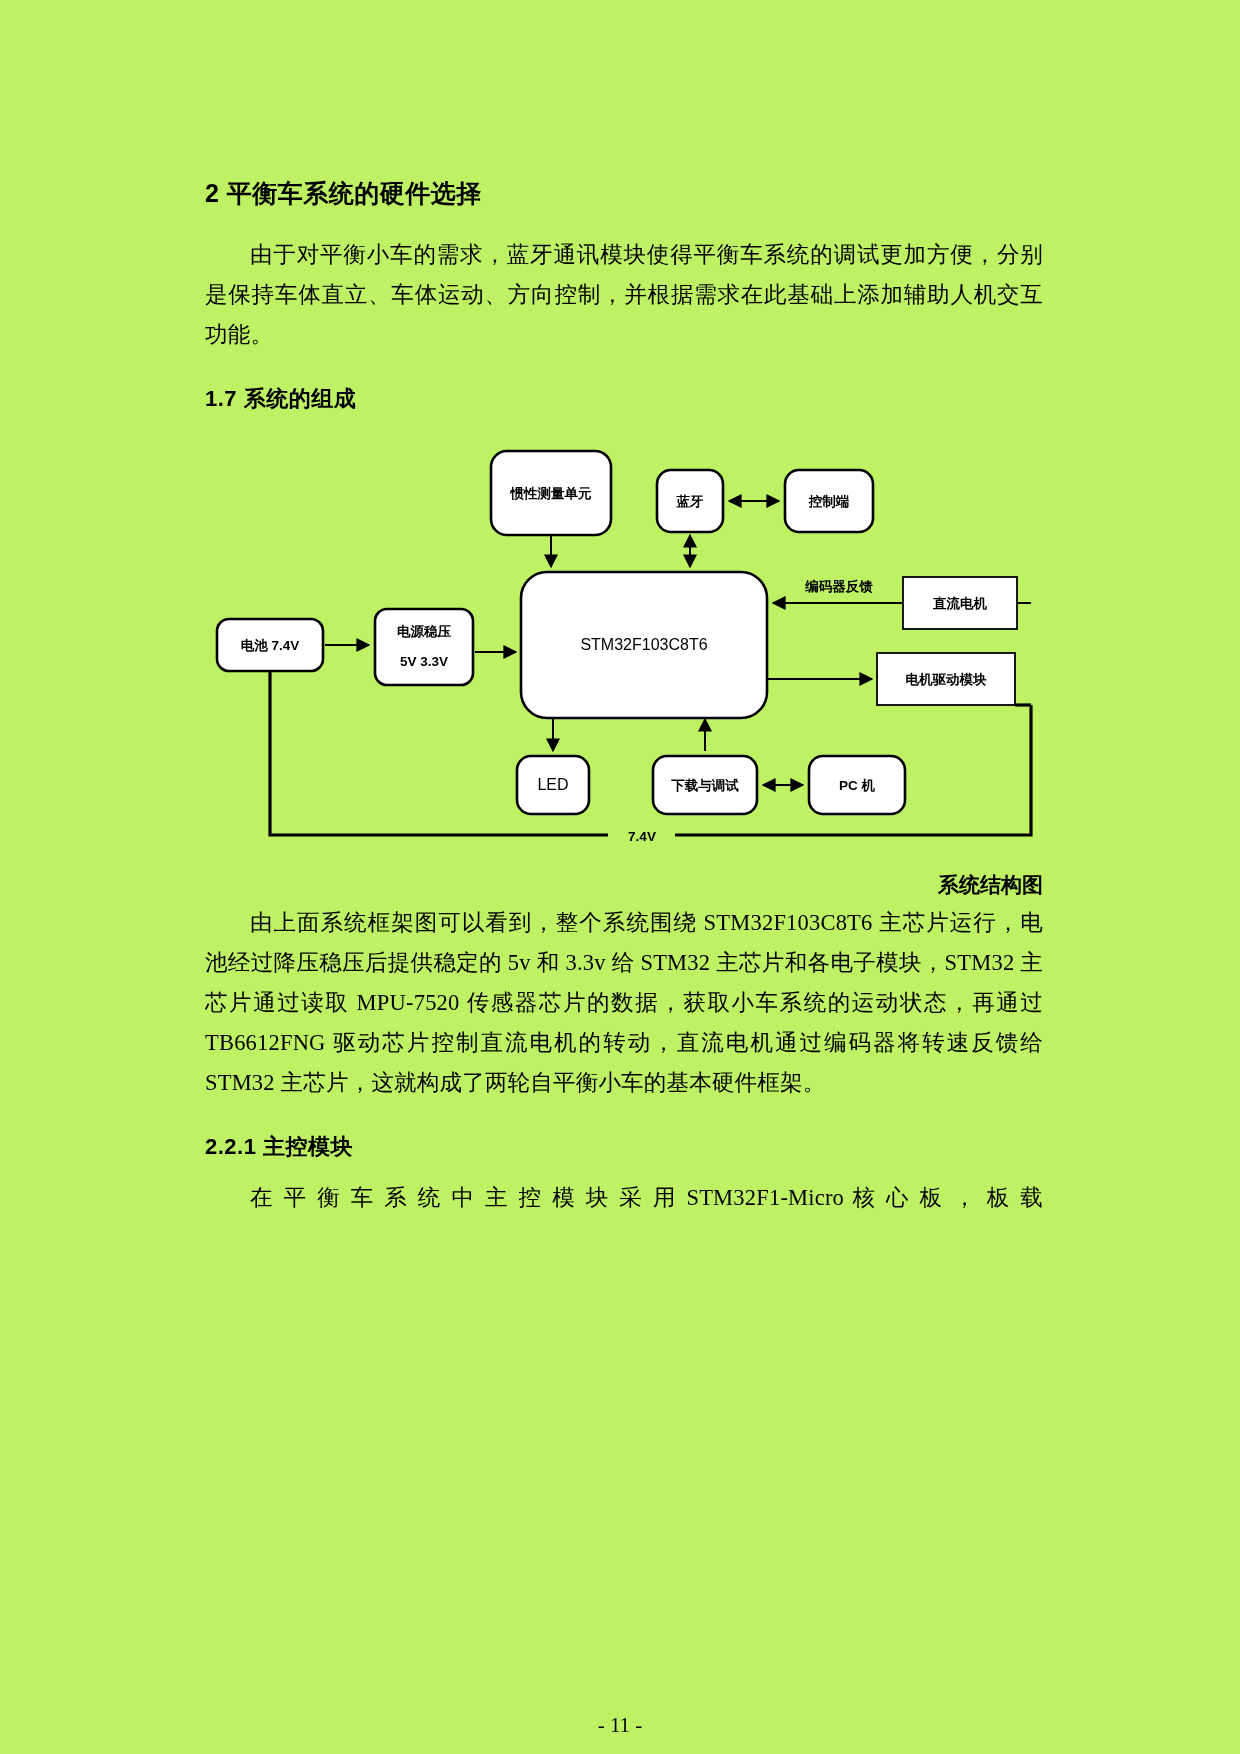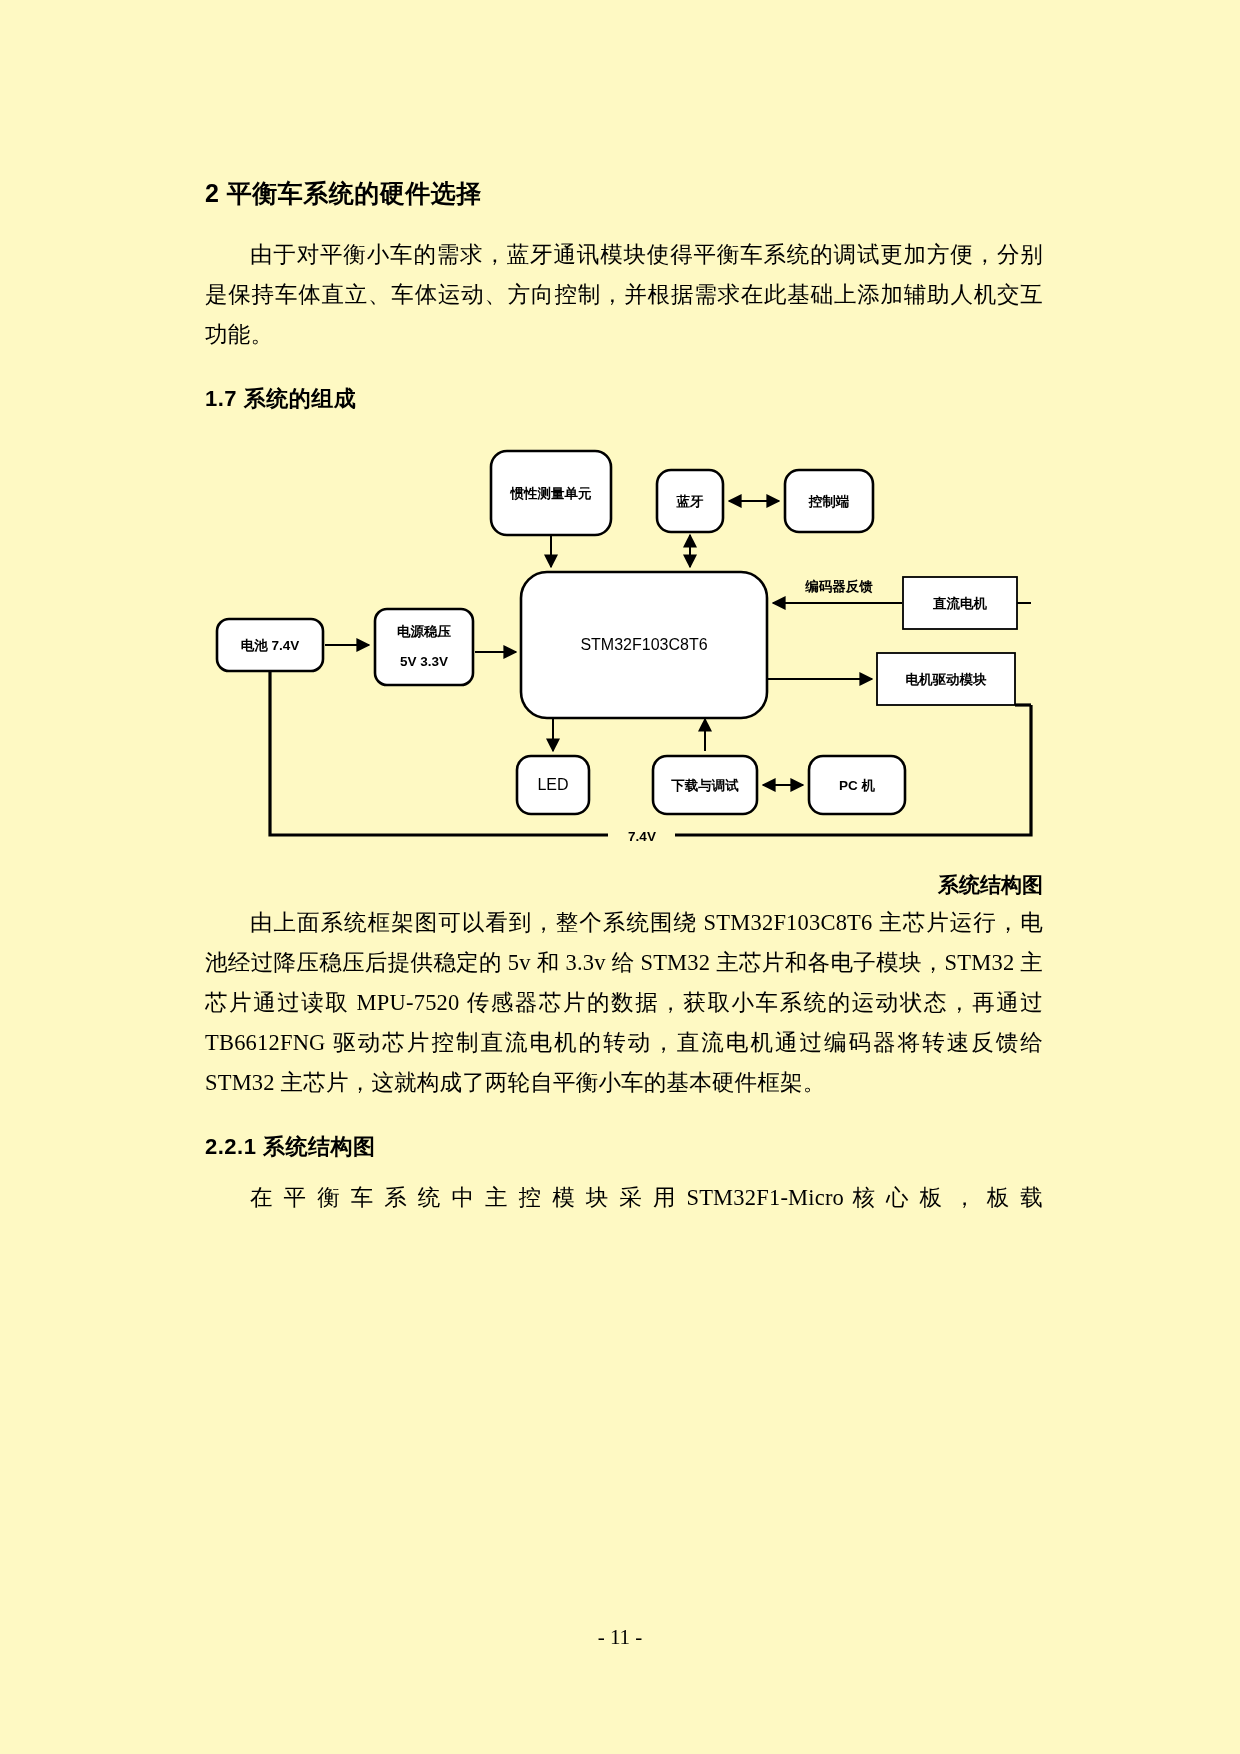--- a/index.html
+++ b/index.html
@@ -13,21 +13,21 @@
     position: relative;
     font-family: "Liberation Serif", "DejaVu Serif", serif;
     color: #000000;
     overflow: hidden;
   }
   .page {
     position: absolute;
     left: 0; top: 0;
     width: 1240px;
     height: 1754px;
-    background: #fef9c3;
+    background: #bef264;
   }
   .content {
     position: absolute;
     left: 205px;
     top: 178px;
     width: 838px;
   }
 
   h1.sec {
     font-family: "Liberation Sans", "DejaVu Sans", sans-serif;
@@ -74,21 +74,21 @@
     line-height: 40px;
     margin: 0;
     text-indent: 2em;
     text-align: justify;
     text-align-last: justify;
     letter-spacing: 0.2px;
   }
   .footer {
     position: absolute;
     left: 0;
-    top: 1625px;
+    top: 1713px;
     width: 1240px;
     text-align: center;
     font-size: 21px;
     font-family: "Liberation Serif", "DejaVu Serif", serif;
   }
 
   
   .diagram-wrap {
     position: relative;
     width: 838px;
@@ -208,21 +208,21 @@
         <text class="edge-label" x="437" y="410">7.4V</text>
       </svg>
     </div>
 
     <p class="caption">系统结构图</p>
 
     <p class="body">由上面系统框架图可以看到，整个系统围绕 STM32F103C8T6 主芯片运行，电池经过降压稳压后提供稳定的 5v 和 3.3v 给 STM32 主芯片和各电子模块，STM32 主芯片通过读取 MPU-7520 传感器芯片的数据，获取小车系统的运动状态，再通过 TB6612FNG 驱动芯片控制直流电机的转动，直流电机通过编码器将转速反馈给 STM32 主芯片，这就构成了两轮自平衡小车的基本硬件框架。</p>
 
 
 
-    <h3 class="subsub">2.2.1 系统结构图</h3>
+    <h3 class="subsub">2.2.1 主控模块</h3>
 
     <p class="last-line">在 平 衡 车 系 统 中 主 控 模 块 采 用 STM32F1-Micro 核 心 板 ， 板 载</p>
 
   </div>
 
   <div class="footer">- 11 -</div>
 
 </div>
 
 </body></html>

